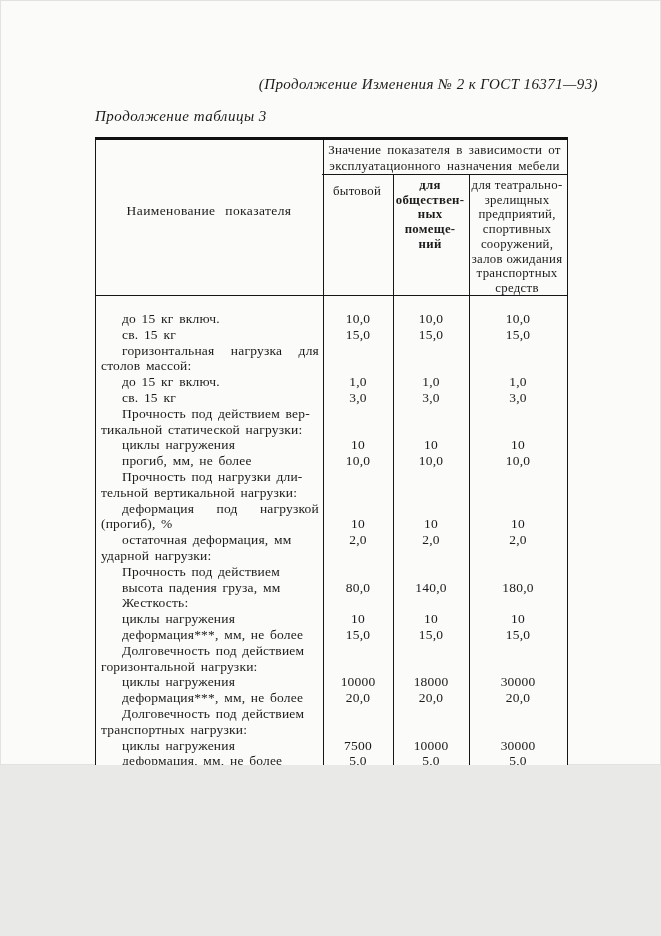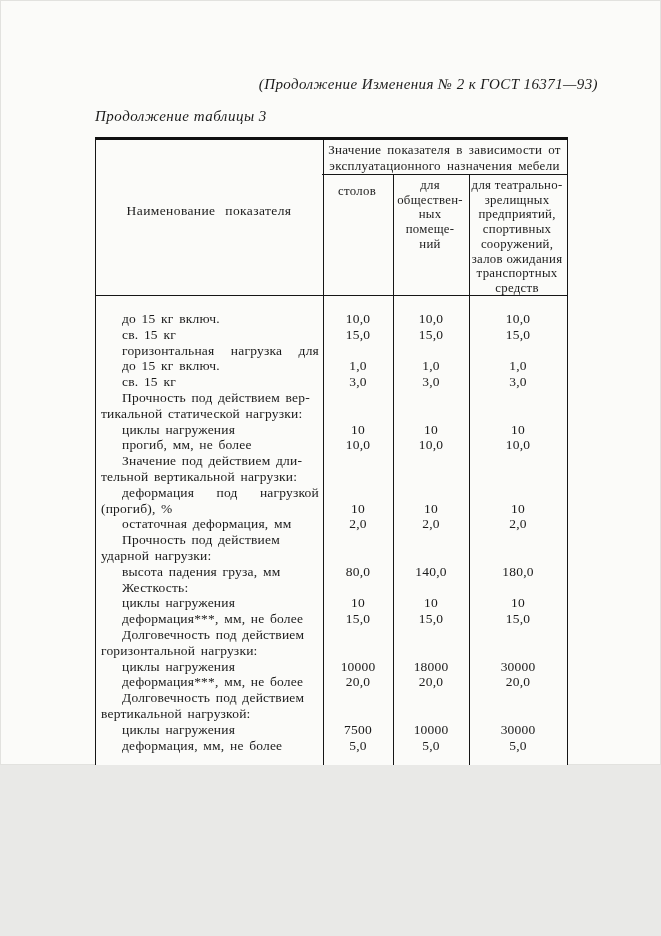--- a/index.html
+++ b/index.html
@@ -40,21 +40,21 @@
     height:35px;box-sizing:border-box;border-bottom:1px solid #161616;
     text-align:center;font-size:13px;line-height:16px;padding-top:2px;
     white-space:pre-line;word-spacing:2.5px;letter-spacing:0.3px;
   }
   .subs{flex:1;display:flex;}
   .sub{
     box-sizing:border-box;text-align:center;font-size:12.8px;line-height:14.7px;
     white-space:pre-line;letter-spacing:0.3px;
   }
   .s1{width:70px;padding-top:9px;}
-  .s2{width:76px;padding-top:3px;}
+  .s2{width:76px;padding-top:3px;font-weight:bold;}
   .s3{width:98px;padding-top:3px;}
   
   .tbody{position:relative;height:473px;box-sizing:border-box;padding-top:15px;overflow:hidden;}
   .tr{display:flex;height:15.8px;}
   .td-name{
     width:227px;box-sizing:border-box;font-size:13.5px;line-height:15.8px;
     padding-left:5px;padding-right:4px;white-space:nowrap;letter-spacing:0.2px;
     word-spacing:2px;overflow:hidden;
   }
   .td-name.ind{padding-left:26px;}
@@ -86,21 +86,21 @@
     <div class="vline v1"></div>
     <div class="vline v2"></div>
     <div class="vline v3"></div>
 
     <div class="hdr">
       <div class="hdr-c1">Наименование показателя</div>
       <div class="hdr-r">
         <div class="span-h">Значение показателя в зависимости от
 эксплуатационного назначения мебели</div>
         <div class="subs">
-          <div class="sub s1">столов</div>
+          <div class="sub s1">бытовой</div>
           <div class="sub s2">для
 обществен-
 ных
 помеще-
 ний</div>
           <div class="sub s3">для театрально-
 зрелищных
 предприятий,
 спортивных
 сооружений,
@@ -124,20 +124,26 @@
           <div class="td-v w3">15,0</div>
           <div class="td-v w4">15,0</div>
         </div>
         <div class="tr">
           <div class="td-name ind just">горизонтальная нагрузка для</div>
           <div class="td-v w2"></div>
           <div class="td-v w3"></div>
           <div class="td-v w4"></div>
         </div>
         <div class="tr">
+          <div class="td-name">столов массой:</div>
+          <div class="td-v w2"></div>
+          <div class="td-v w3"></div>
+          <div class="td-v w4"></div>
+        </div>
+        <div class="tr">
           <div class="td-name ind">до 15 кг включ.</div>
           <div class="td-v w2">1,0</div>
           <div class="td-v w3">1,0</div>
           <div class="td-v w4">1,0</div>
         </div>
         <div class="tr">
           <div class="td-name ind">св. 15 кг</div>
           <div class="td-v w2">3,0</div>
           <div class="td-v w3">3,0</div>
           <div class="td-v w4">3,0</div>
@@ -160,21 +166,21 @@
           <div class="td-v w3">10</div>
           <div class="td-v w4">10</div>
         </div>
         <div class="tr">
           <div class="td-name ind">прогиб, мм, не более</div>
           <div class="td-v w2">10,0</div>
           <div class="td-v w3">10,0</div>
           <div class="td-v w4">10,0</div>
         </div>
         <div class="tr">
-          <div class="td-name ind">Значение под действием дли-</div>
+          <div class="td-name ind">Прочность под нагрузки дли-</div>
           <div class="td-v w2"></div>
           <div class="td-v w3"></div>
           <div class="td-v w4"></div>
         </div>
         <div class="tr">
           <div class="td-name">тельной вертикальной нагрузки:</div>
           <div class="td-v w2"></div>
           <div class="td-v w3"></div>
           <div class="td-v w4"></div>
         </div>
@@ -190,27 +196,27 @@
           <div class="td-v w3">10</div>
           <div class="td-v w4">10</div>
         </div>
         <div class="tr">
           <div class="td-name ind">остаточная деформация, мм</div>
           <div class="td-v w2">2,0</div>
           <div class="td-v w3">2,0</div>
           <div class="td-v w4">2,0</div>
         </div>
         <div class="tr">
+          <div class="td-name">ударной нагрузки:</div>
+          <div class="td-v w2"></div>
+          <div class="td-v w3"></div>
+          <div class="td-v w4"></div>
+        </div>
+        <div class="tr">
           <div class="td-name ind">Прочность под действием</div>
-          <div class="td-v w2"></div>
-          <div class="td-v w3"></div>
-          <div class="td-v w4"></div>
-        </div>
-        <div class="tr">
-          <div class="td-name">ударной нагрузки:</div>
           <div class="td-v w2"></div>
           <div class="td-v w3"></div>
           <div class="td-v w4"></div>
         </div>
         <div class="tr">
           <div class="td-name ind">высота падения груза, мм</div>
           <div class="td-v w2">80,0</div>
           <div class="td-v w3">140,0</div>
           <div class="td-v w4">180,0</div>
         </div>
@@ -256,21 +262,21 @@
           <div class="td-v w3">20,0</div>
           <div class="td-v w4">20,0</div>
         </div>
         <div class="tr">
           <div class="td-name ind">Долговечность под действием</div>
           <div class="td-v w2"></div>
           <div class="td-v w3"></div>
           <div class="td-v w4"></div>
         </div>
         <div class="tr">
-          <div class="td-name">вертикальной нагрузкой:</div>
+          <div class="td-name">транспортных нагрузки:</div>
           <div class="td-v w2"></div>
           <div class="td-v w3"></div>
           <div class="td-v w4"></div>
         </div>
         <div class="tr">
           <div class="td-name ind">циклы нагружения</div>
           <div class="td-v w2">7500</div>
           <div class="td-v w3">10000</div>
           <div class="td-v w4">30000</div>
         </div>

